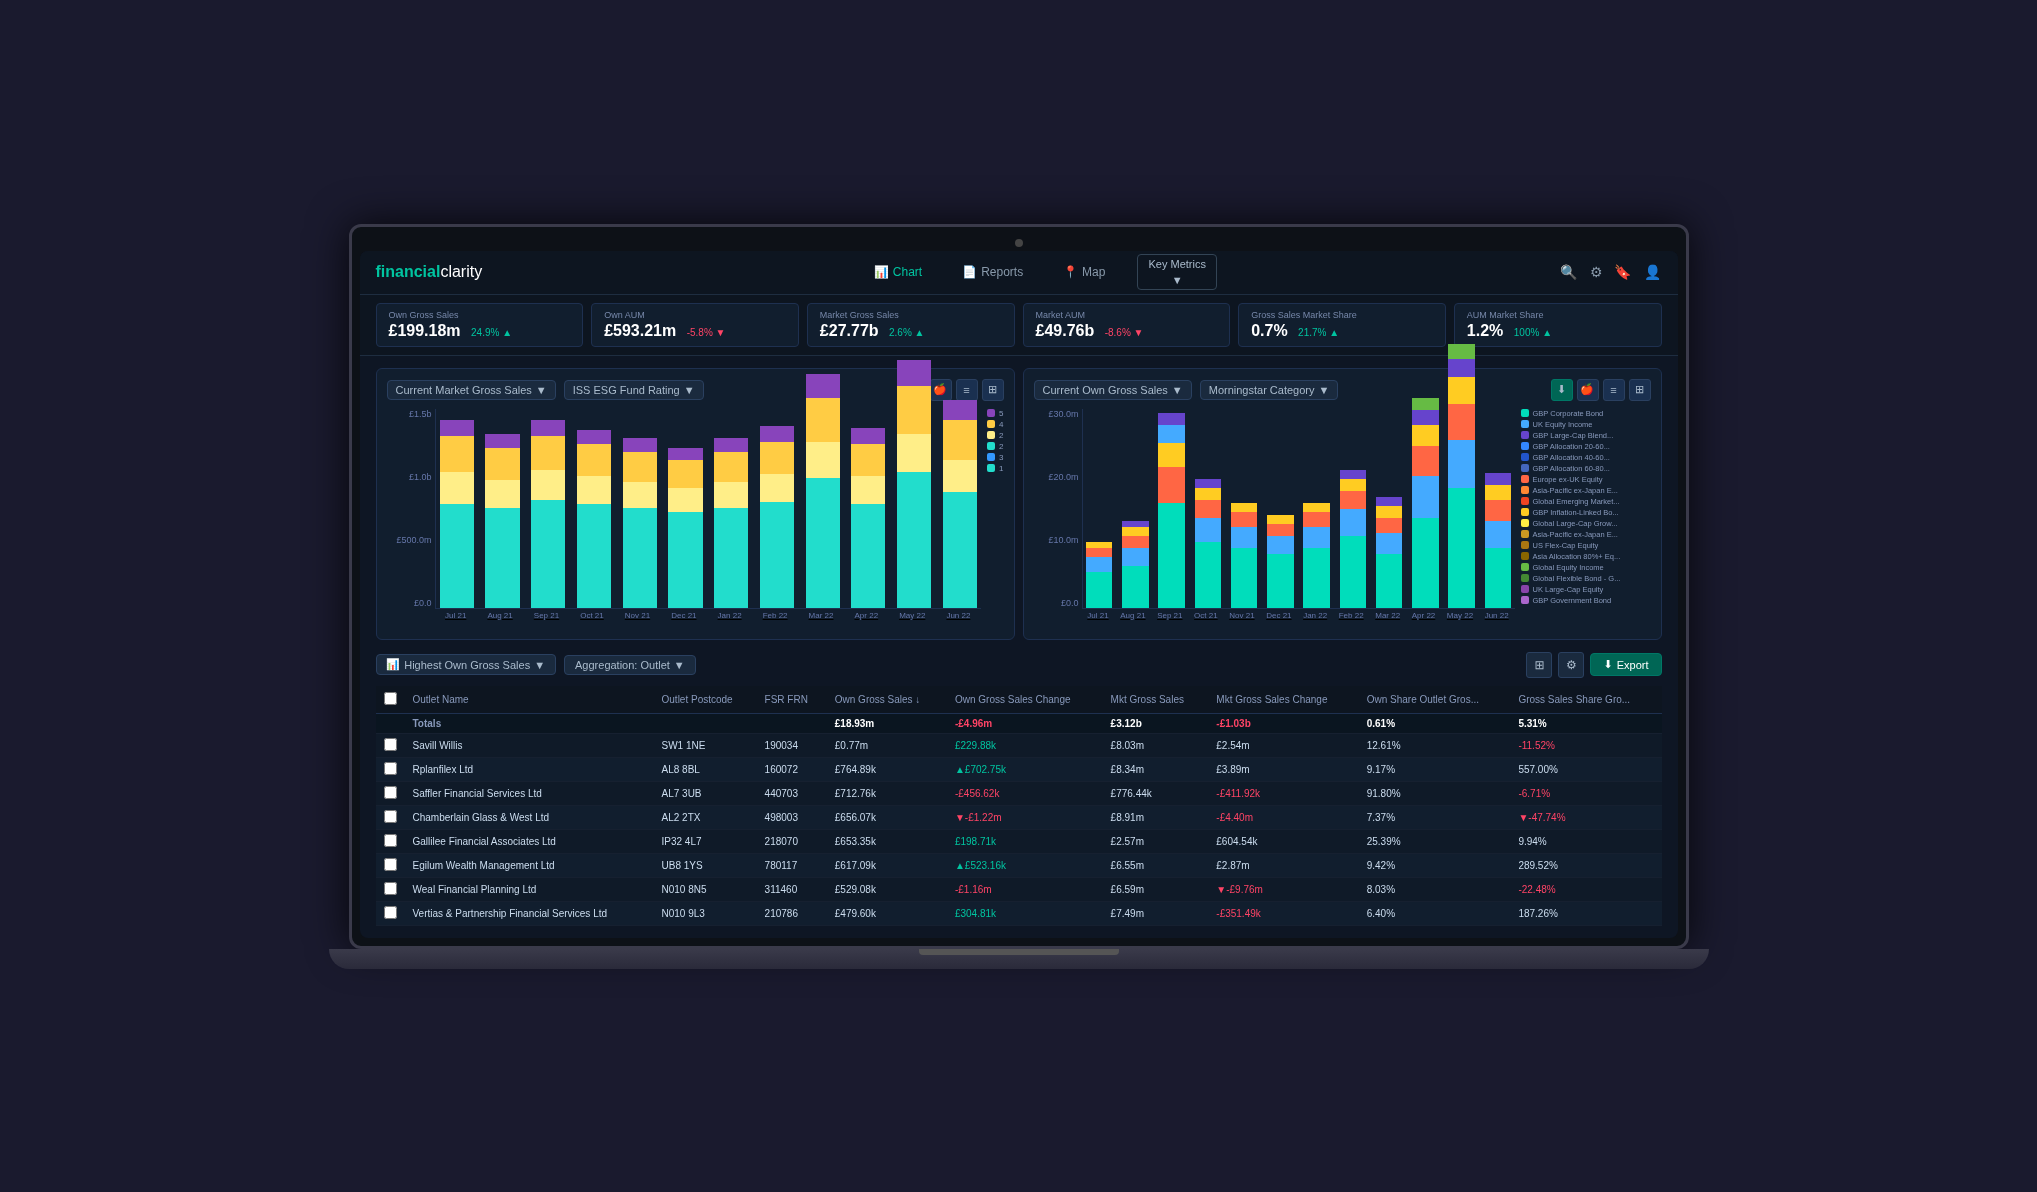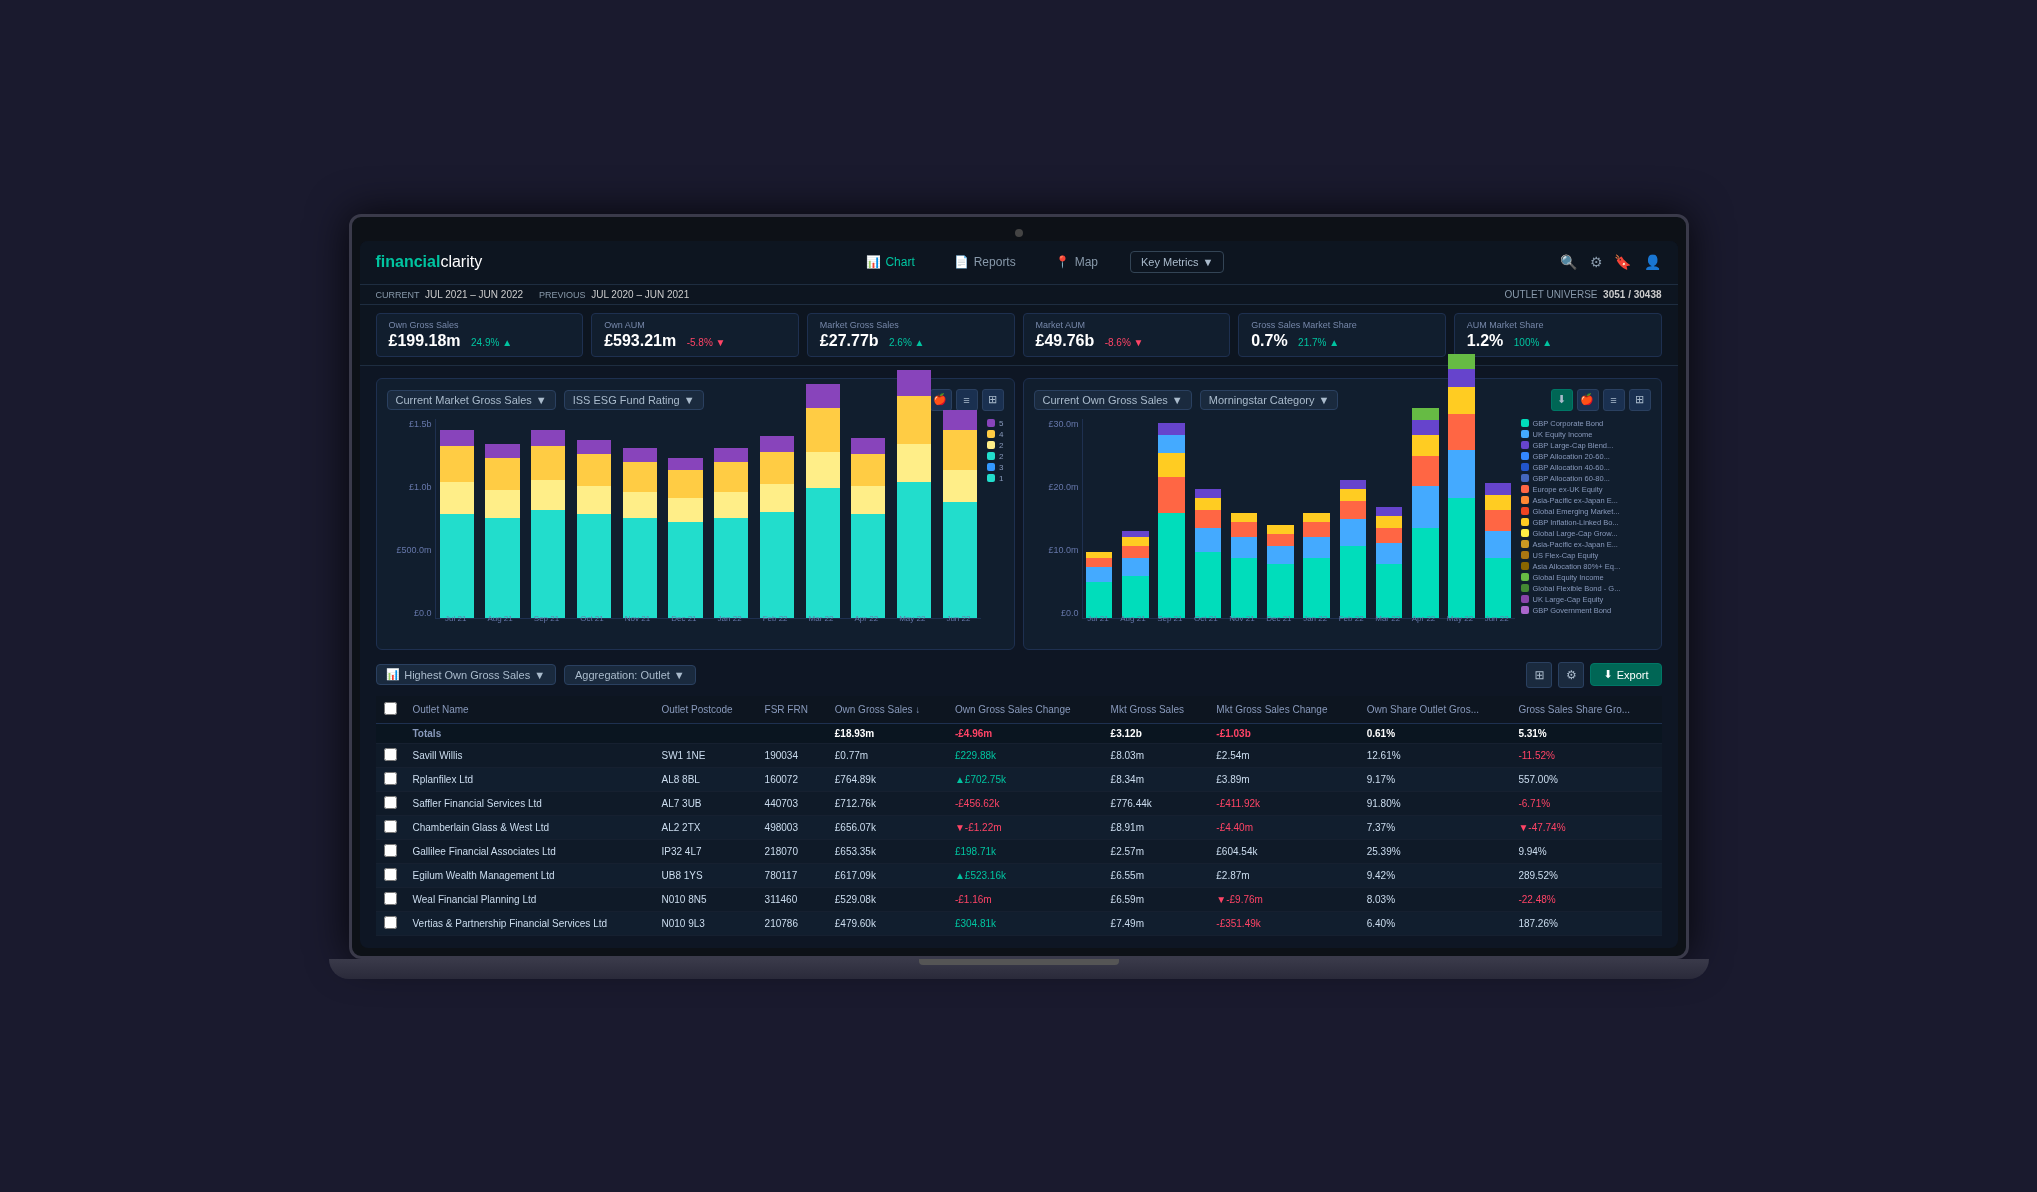--- a/index.html
+++ b/index.html
@@ -104,20 +104,21 @@
       background: transparent;
       border: 1px solid #334455;
       color: #aabbcc;
       padding: 3px 10px;
       border-radius: 4px;
       font-size: 11px;
       cursor: pointer;
       display: flex;
       align-items: center;
       gap: 4px;
+      flex-direction: column;
     }
 
     
     .date-bar {
       background: #0d1520;
       display: flex;
       align-items: center;
       padding: 4px 16px;
       border-bottom: 1px solid #1e2d40;
       font-size: 10px;
@@ -261,25 +262,26 @@
       width: 80%;
       display: flex;
       flex-direction: column;
       justify-content: flex-end;
     }
     .bar-segment {
       width: 100%;
     }
     .chart-x-labels {
       position: absolute;
-      bottom: 16px;
+      bottom: 9px;
       left: 48px;
       right: 0;
       display: flex;
       justify-content: space-around;
+      text-decoration: underline;
     }
     .chart-x-label {
       font-size: 8px;
       color: #6677aa;
       text-align: center;
     }
 
     
     .chart-legend {
       display: flex;
@@ -449,34 +451,20 @@
             </button>
           </div>
           <div class="nav-right">
             <span class="nav-icon-btn">🔍</span>
             <span class="nav-icon-btn">⚙</span>
             <span class="nav-icon-btn">🔖</span>
             <span class="nav-icon-btn">👤</span>
           </div>
         </nav>
 
-        <div class="date-bar">
-          <div class="date-bar-current">
-            <span style="font-size:9px;text-transform:uppercase;color:#8899aa">CURRENT</span>
-            &nbsp;<span style="color:#ccc">JUL 2021 – JUN 2022</span>
-          </div>
-          <div class="date-bar-previous">
-            <span style="font-size:9px;text-transform:uppercase;color:#8899aa">PREVIOUS</span>
-            &nbsp;<span style="color:#ccc">JUL 2020 – JUN 2021</span>
-          </div>
-          <div class="date-bar-outlet">
-            <span style="text-transform:uppercase;color:#8899aa">OUTLET UNIVERSE</span>
-            &nbsp;<span style="color:#ccc;font-weight:bold">3051 / 30438</span>
-          </div>
-        </div>
 
         <div class="kpi-row">
           <div class="kpi-card">
             <div class="kpi-label">Own Gross Sales</div>
             <div>
               <span class="kpi-value">£199.18m</span>
               <span class="kpi-change positive"><span>24.9%</span> ▲</span>
             </div>
           </div>
           <div class="kpi-card">

